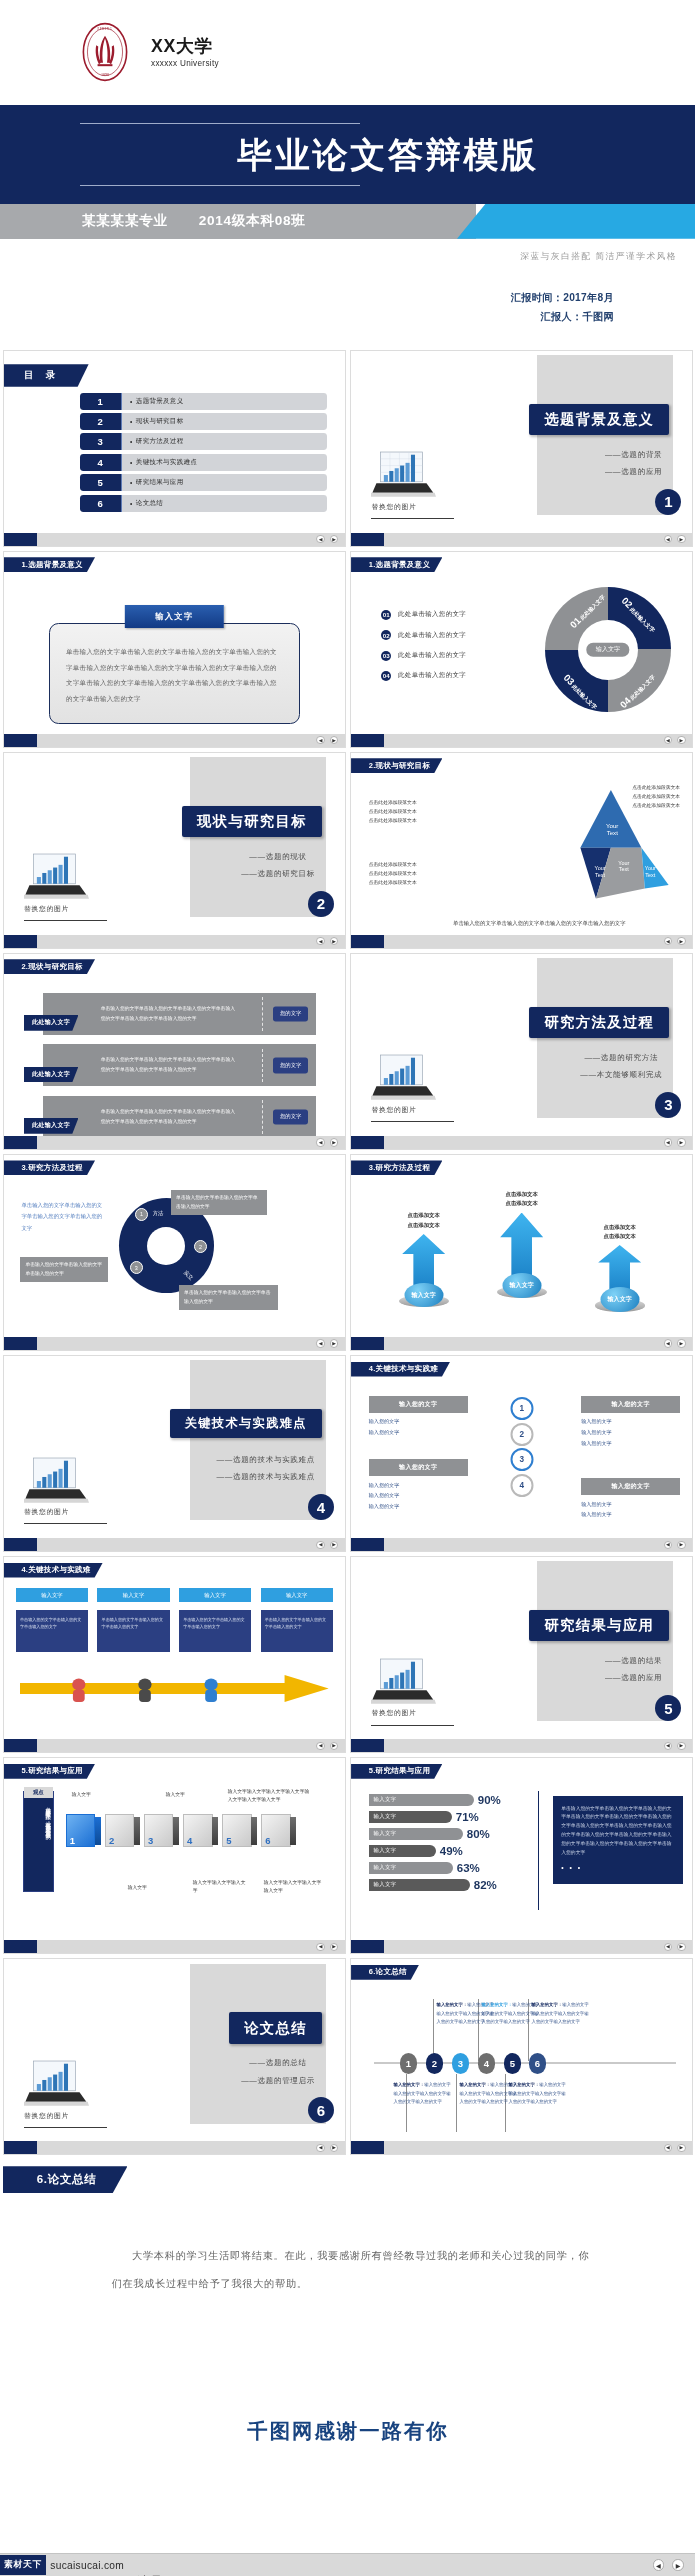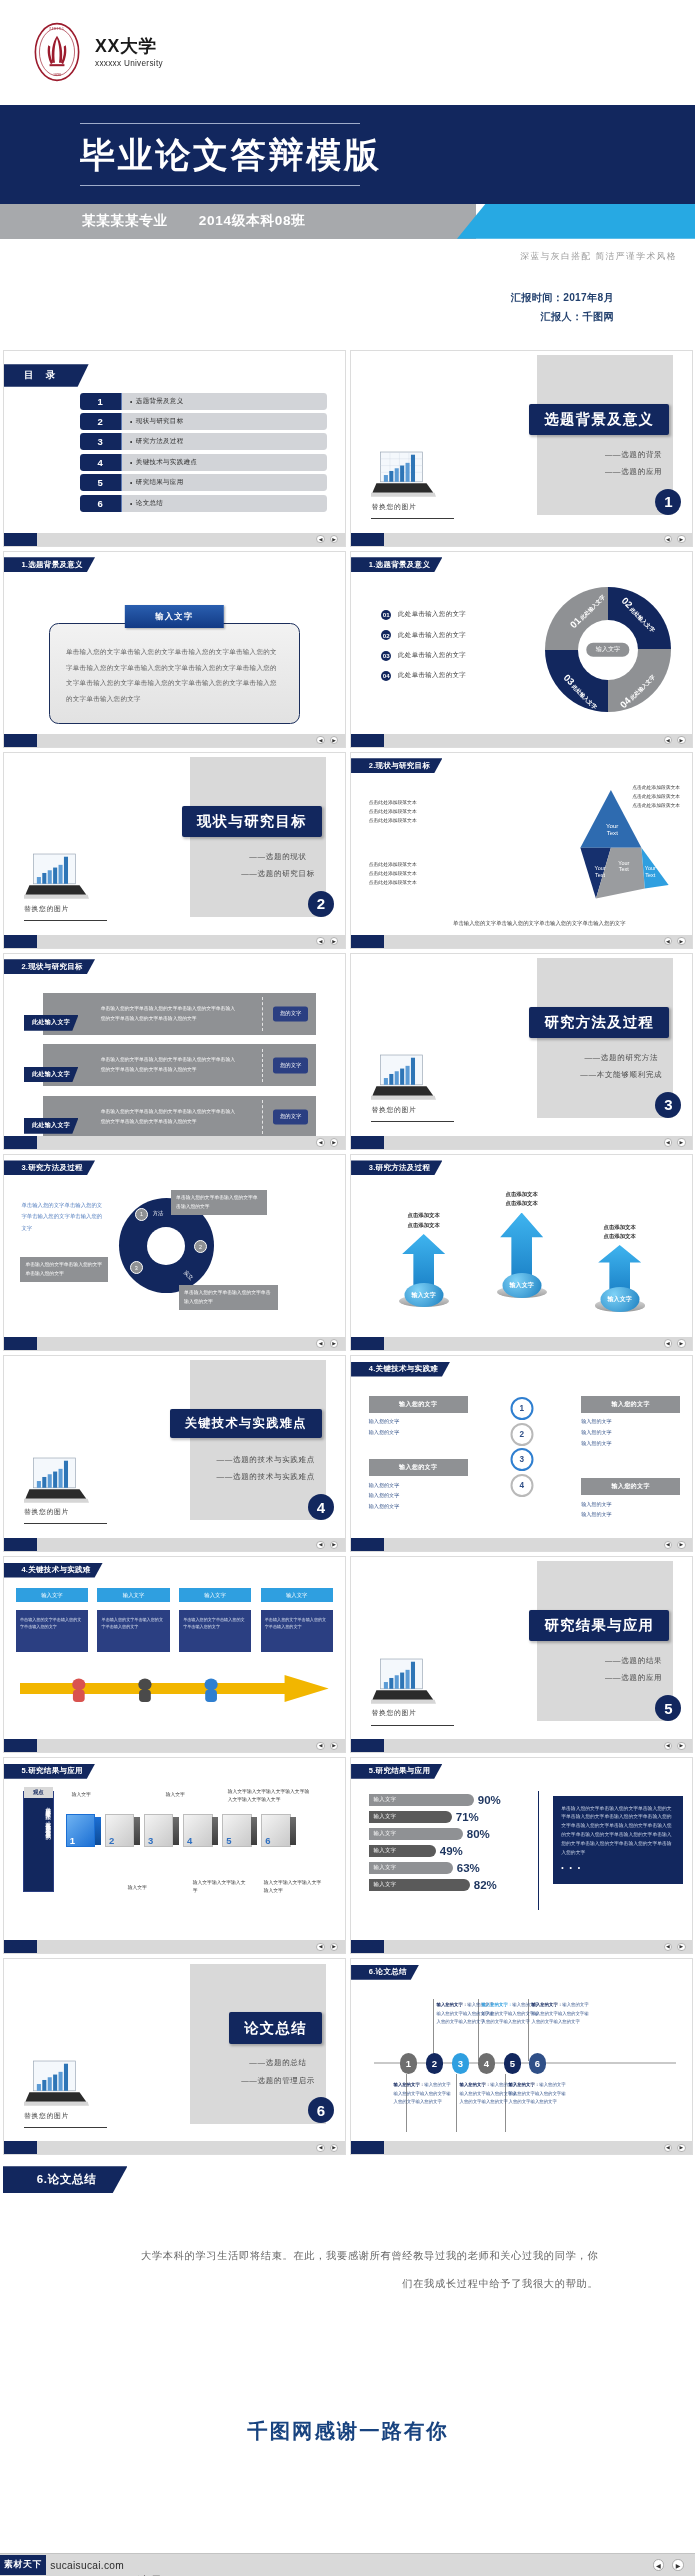--- a/index.html
+++ b/index.html
@@ -5,32 +5,33 @@
   * { box-sizing: border-box; margin: 0; padding: 0; }
   html, body {
     width: 696px;
     background: #ffffff;
     font-family: "Liberation Sans", "DejaVu Sans", sans-serif;
   }
   body { width: 696px; height: 2576px; position: relative; overflow: hidden; }
 
   
   .cover { width: 696px; background: #fff; padding-top: 11px; }
-  .cover-logo-row { display: flex; align-items: center; gap: 13px; padding-left: 32px; height: 82px; }
+  .cover-logo-row { display: flex; align-items: center; gap: 21px; padding-left: 80px; height: 82px; }
   .seal { width: 50px; height: 60px; position: relative; flex: 0 0 auto; }
   .seal svg { display: block; }
   .uni-names { display: flex; flex-direction: column; justify-content: center; }
   .uni-cn { font-size: 17.7px; font-weight: 700; color: #1a1a1a; letter-spacing: 0.7px; line-height: 1.15; }
   .uni-en { font-size: 8.2px; color: #2e2e2e; letter-spacing: 0.3px; margin-top: 2.7px; }
 
   .title-band {
     background: #12275e;
     margin-top: 12.2px;
     padding: 17.7px 0 17.7px 80px;
     position: relative;
+    text-align: center;
   }
   .title-rule { width: 280px; height: 1.4px; background: #b9c4dd; opacity: .85; }
   .cover-title {
     font-size: 35px; font-weight: 800; color: #fff; letter-spacing: 2.7px;
     line-height: 1.22; margin: 9.5px 0 8.2px 0; white-space: nowrap;
   }
   .title-rule2 { width: 280px; height: 1.4px; background: #b9c4dd; opacity: .85; }
 
   .subtitle-band { position: relative; height: 35px; display: flex; align-items: center; }
   .subtitle-grey {
@@ -254,21 +255,21 @@
   
   .full-head {
     position: absolute; left: 0; top: 6.8px; background: #12275e; color: #fff; font-size: 11.5px; font-weight: 700;
     padding: 6.1px 31px 6.1px 34px; letter-spacing: 0.7px;
     clip-path: polygon(0 0, 100% 0, calc(100% - 15px) 100%, 0 100%);
   }
   .ack {
     position: absolute; left: 109px; right: 95px; top: 82px; color: #646464;
     font-size: 10.2px; line-height: 2.75; letter-spacing: 0.7px; text-indent: 2em;
   }
-  .ack p { text-indent: 2em; text-align: right; }
+  .ack p { text-indent: 2em; }
   .thanks { position: absolute; left: 0; right: 0; top: 257px; text-align: center;
     font-size: 20.4px; font-weight: 800; color: #18437f; letter-spacing: 2px; }
 
   
   .bottom-bar {
     position: absolute; left: 0; right: 0; bottom: 0; height: 23px; background: #d9d9d9;
     display: flex; align-items: center; border-top: 0.7px solid #c4c4c4;
   }
   .bb-badge { background: #12275e; color: #fff; font-size: 8.8px; font-weight: 700; padding: 4.1px 4.1px; letter-spacing: 0.7px; }
   .bb-site { font-size: 10.2px; color: #2b2b2b; margin-left: 4.1px; letter-spacing: 0.3px; }

